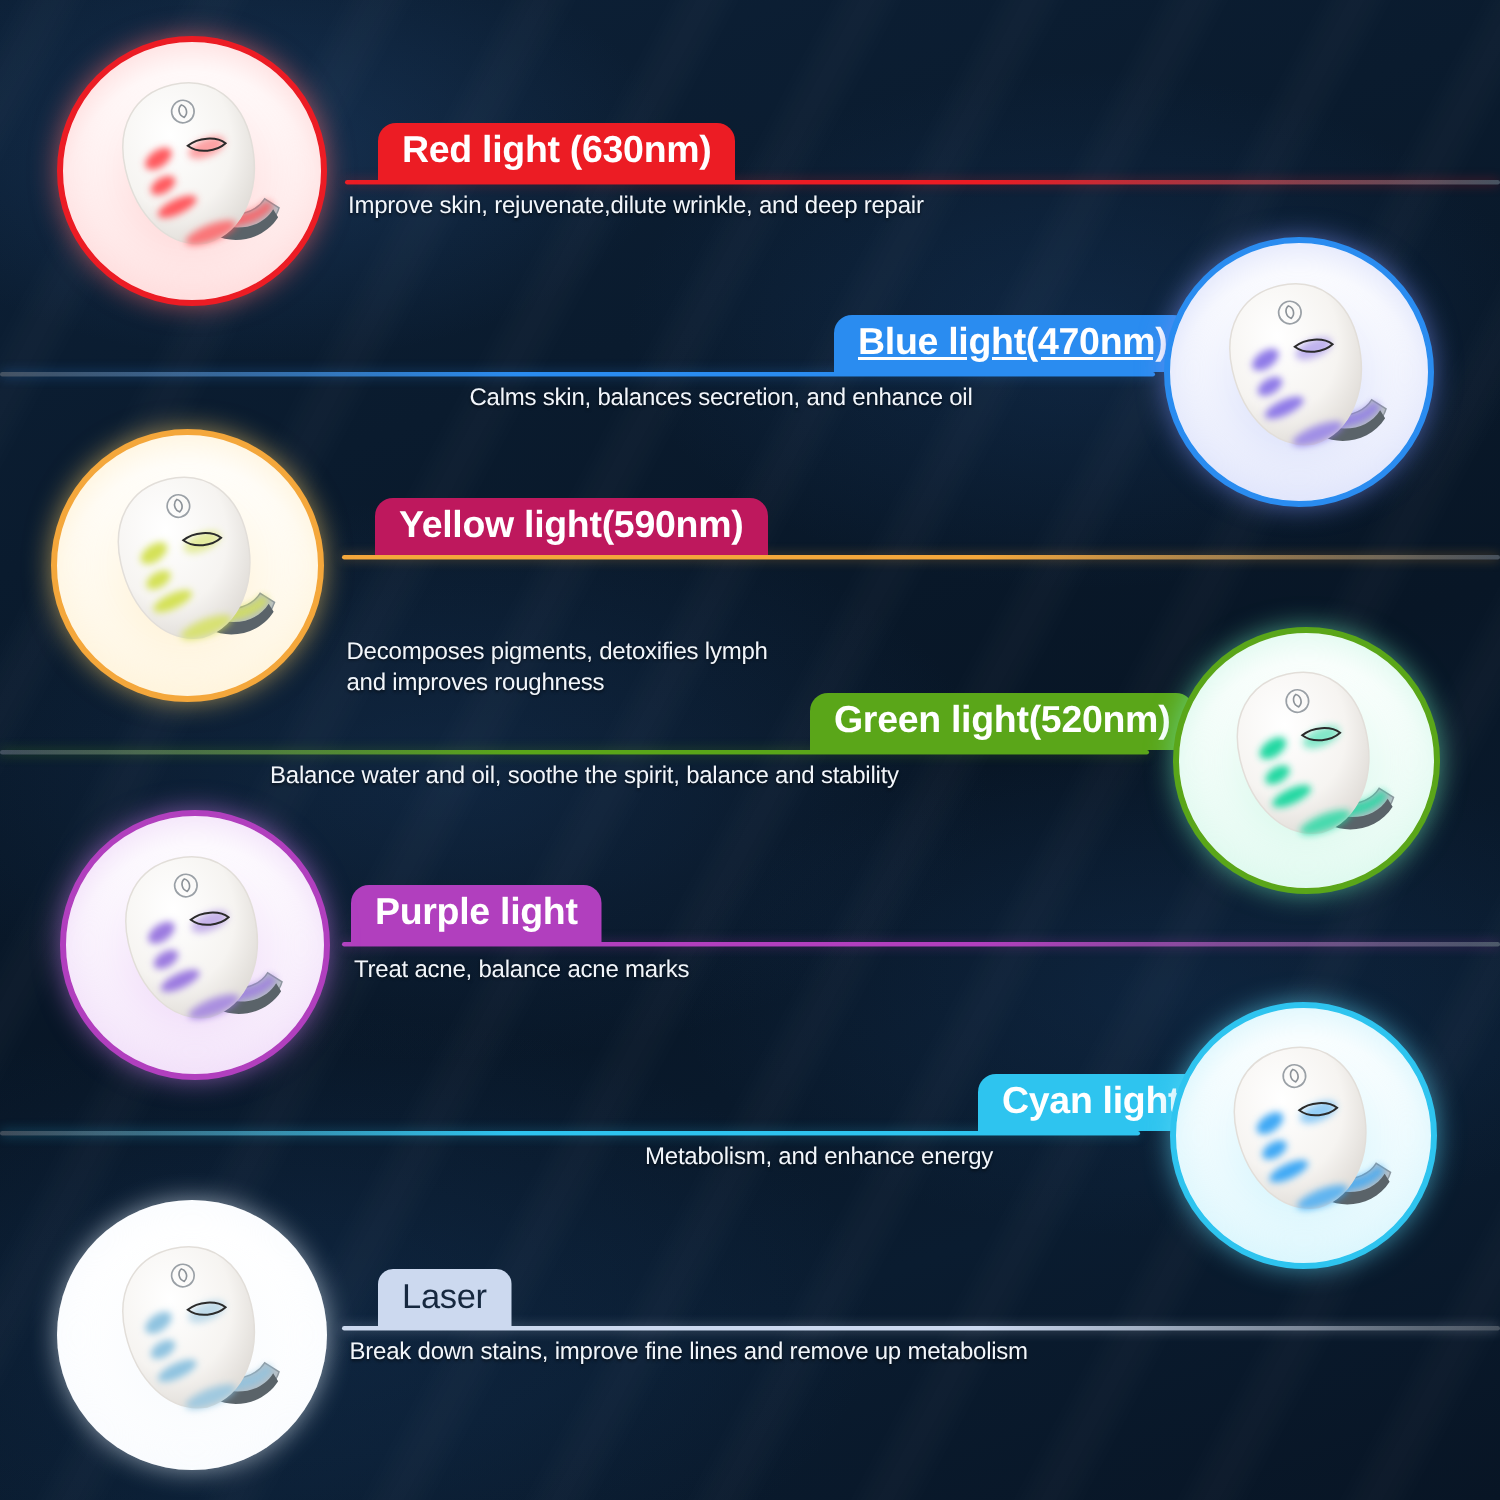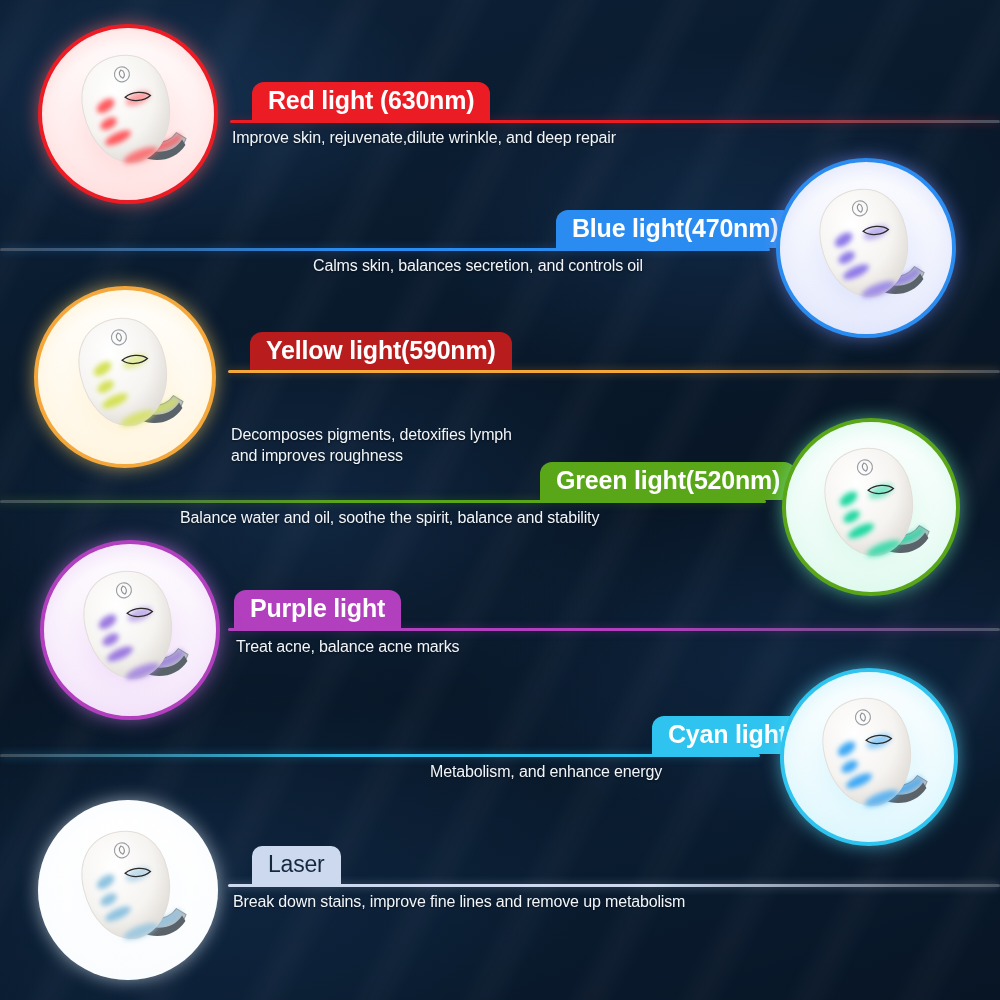--- a/index.html
+++ b/index.html
@@ -118,22 +118,22 @@
       <ellipse cx="54" cy="80" rx="9" ry="5" transform="rotate(-18 54 80)"></ellipse>
       <ellipse cx="60" cy="96" rx="14" ry="5" transform="rotate(-12 60 96)"></ellipse>
       <ellipse cx="78" cy="118" rx="18" ry="5.5" transform="rotate(-8 78 118)" opacity=".8"></ellipse>
     </g>
 
     <path d="M76 58 C 84 54, 96 56, 101 62 C 94 66, 82 65, 76 58 Z" fill="none" stroke="#2b2b2b" stroke-width="1.3"></path>
   </g>
 </svg>
     </div>
     <div class="line" style="left: 0px; width: 770px; top: 248px; background: linear-gradient(90deg, rgba(255, 255, 255, 0.22) 0%, rgb(42, 140, 240) 45%, rgb(42, 140, 240) 100%); box-shadow: rgba(42, 140, 240, 0.4) 0px 0px 8px;"></div>
-    <div class="pill" style="left: 534px; top: 210px; height: 38px; background: rgb(42, 140, 240); color: rgb(255, 255, 255);">Blue light(470nm)</div>
-    <div class="desc" style="left: 313px; top: 256px;">Calms skin, balances secretion, and controls oil</div>
+    <div class="pill" style="left: 534px; top: 210px; height: 38px; background: rgb(42, 140, 240); color: rgb(255, 255, 255); text-decoration: underline;">Blue light(470nm)</div>
+    <div class="desc" style="left: 313px; top: 256px;">Calms skin, balances secretion, and enhance oil</div>
     <div class="circle" style="left: 776px; top: 158px; width: 180px; height: 180px; border: 4px solid rgb(42, 140, 240); box-shadow: rgba(122, 143, 240, 0.6) 0px 0px 18px, rgba(122, 143, 240, 0.333) 0px 0px 34px inset;">
       <div class="glow" style="background: radial-gradient(circle at 50% 60%, rgba(122, 143, 240, 0.333) 0%, rgba(255, 255, 255, 0) 62%);"></div>
 <svg width="150" height="150" viewBox="0 0 150 150">
   <defs>
     <radialGradient id="shblue" cx="40%" cy="30%" r="75%">
       <stop offset="0%" stop-color="#ffffff"></stop>
       <stop offset="62%" stop-color="#f6f4f1"></stop>
       <stop offset="100%" stop-color="#ddd9d4"></stop>
     </radialGradient>
     <filter id="glblue" x="-40%" y="-40%" width="180%" height="180%">
@@ -160,21 +160,21 @@
       <ellipse cx="54" cy="80" rx="9" ry="5" transform="rotate(-18 54 80)"></ellipse>
       <ellipse cx="60" cy="96" rx="14" ry="5" transform="rotate(-12 60 96)"></ellipse>
       <ellipse cx="78" cy="118" rx="18" ry="5.5" transform="rotate(-8 78 118)" opacity=".8"></ellipse>
     </g>
 
     <path d="M76 58 C 84 54, 96 56, 101 62 C 94 66, 82 65, 76 58 Z" fill="none" stroke="#2b2b2b" stroke-width="1.3"></path>
   </g>
 </svg>
     </div>
     <div class="line" style="left: 228px; width: 772px; top: 370px; background: linear-gradient(90deg, rgb(244, 167, 59) 0%, rgb(244, 167, 59) 55%, rgba(255, 255, 255, 0.25) 100%); box-shadow: rgba(244, 167, 59, 0.4) 0px 0px 8px;"></div>
-    <div class="pill" style="left: 228px; top: 332px; height: 38px; background: #b91c1c; color: rgb(255, 255, 255);">Yellow light(590nm)</div>
+    <div class="pill" style="left: 228px; top: 332px; height: 38px; background: #be185d; color: rgb(255, 255, 255);">Yellow light(590nm)</div>
     <div class="desc" style="left: 231px; top: 381px; margin-top: 44px;">Decomposes pigments, detoxifies lymph
 and improves roughness</div>
     <div class="circle" style="left: 34px; top: 286px; width: 182px; height: 182px; border: 4px solid rgb(244, 167, 59); box-shadow: rgba(255, 207, 102, 0.6) 0px 0px 18px, rgba(255, 207, 102, 0.333) 0px 0px 34px inset;">
       <div class="glow" style="background: radial-gradient(circle at 50% 60%, rgba(255, 207, 102, 0.333) 0%, rgba(255, 255, 255, 0) 62%);"></div>
 <svg width="150" height="150" viewBox="0 0 150 150">
   <defs>
     <radialGradient id="shyellow" cx="40%" cy="30%" r="75%">
       <stop offset="0%" stop-color="#ffffff"></stop>
       <stop offset="62%" stop-color="#f6f4f1"></stop>
       <stop offset="100%" stop-color="#ddd9d4"></stop>

